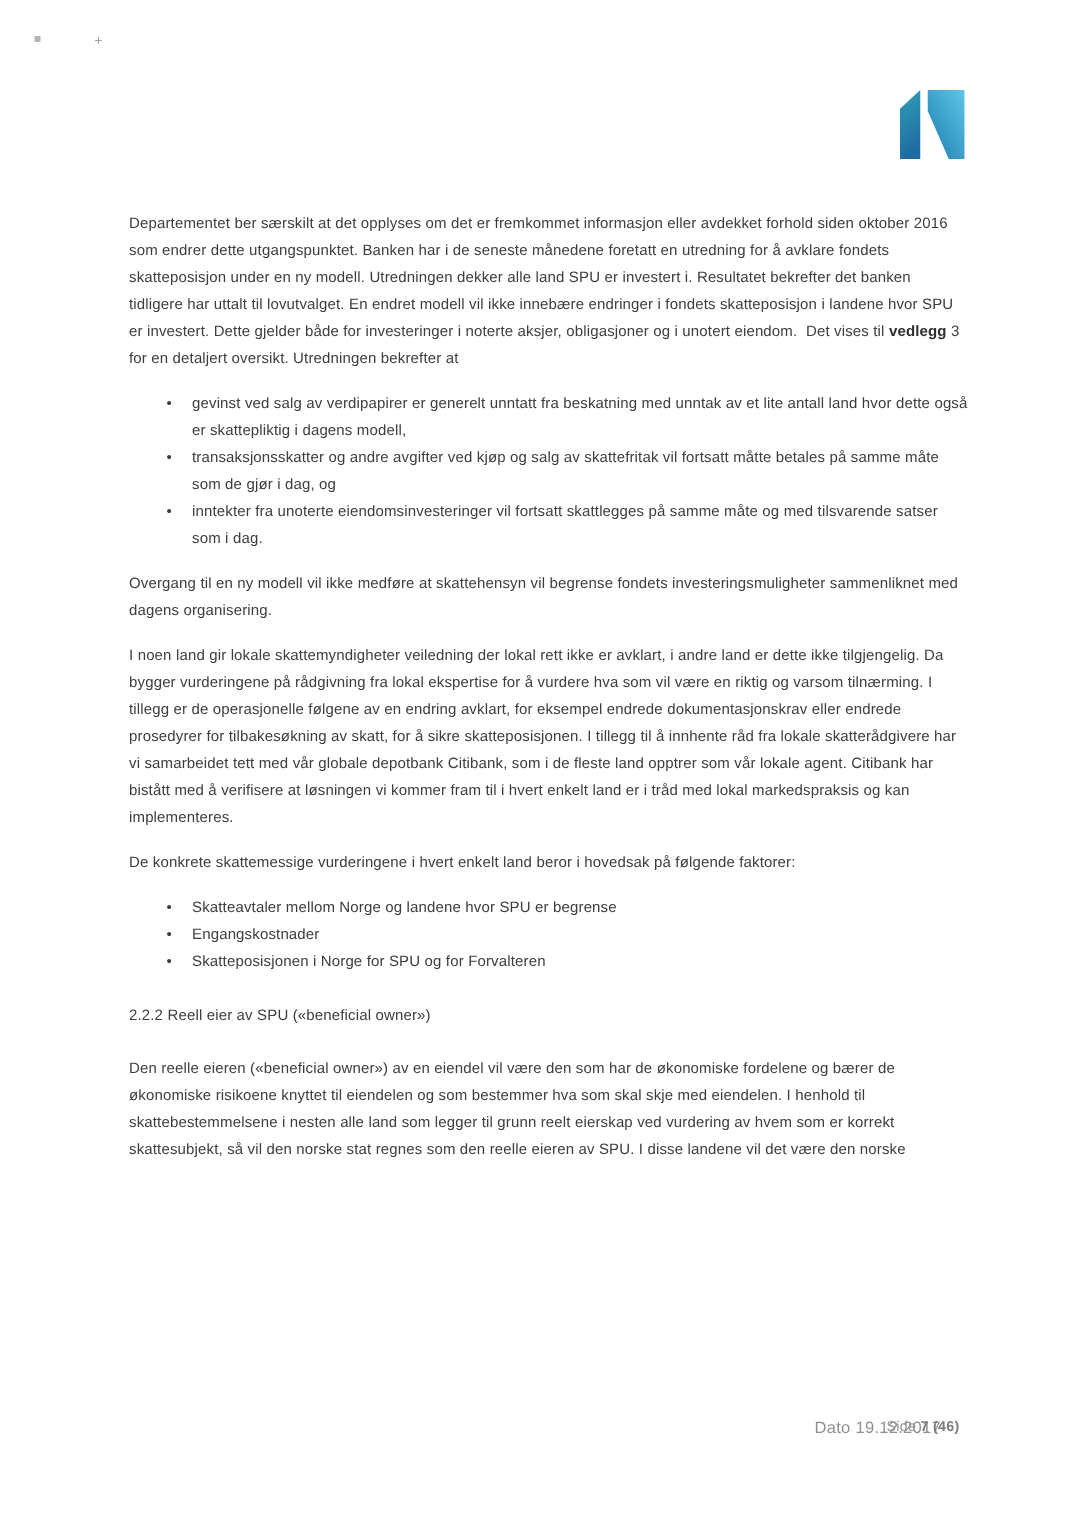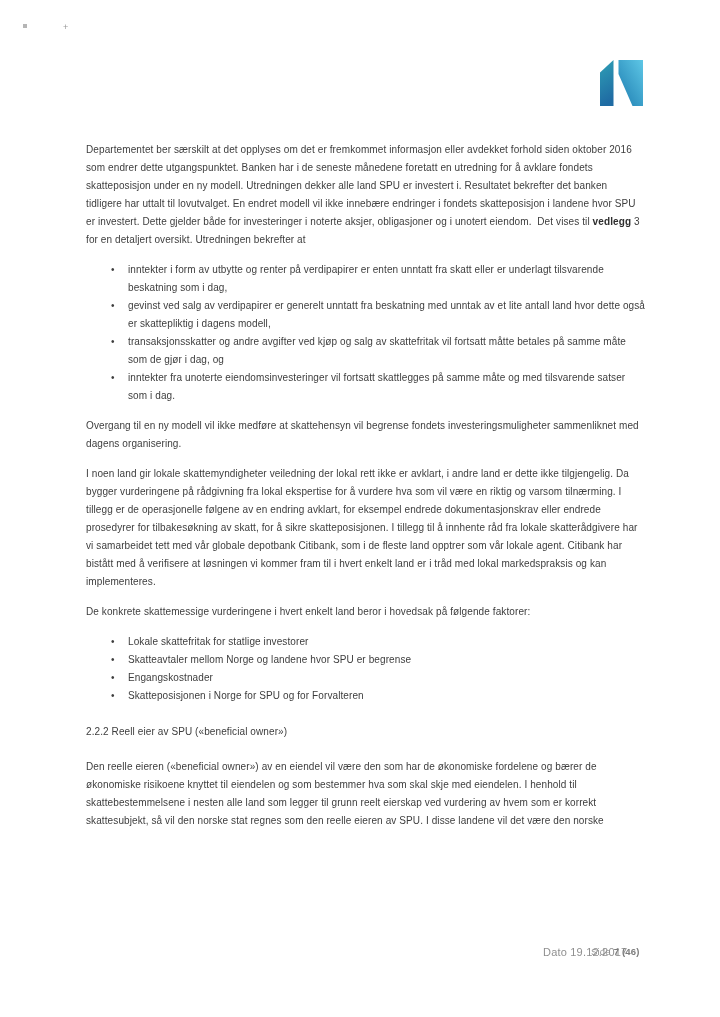--- a/index.html
+++ b/index.html
@@ -88,34 +88,32 @@
       <polygon points="13.5,2 13.5,48 0,48 0,14.5" fill="url(#gradL)"></polygon>
       <polygon points="18.5,2 43,2 43,48 32.5,48 18.5,16" fill="url(#gradR)"></polygon>
     </svg>
   </div>
 
   <div class="content">
 
     <p class="para"><span>Departementet ber særskilt at det opplyses om det er fremkommet informasjon eller avdekket forhold siden oktober 2016 som endrer dette utgangspunktet. Banken har i de seneste månedene foretatt en utredning for å avklare fondets skatteposisjon under en ny modell. Utredningen dekker alle land SPU er investert i. Resultatet bekrefter det banken tidligere har uttalt til lovutvalget. En endret modell vil ikke innebære endringer i fondets skatteposisjon i landene hvor SPU er investert. Dette gjelder både for investeringer i noterte aksjer, obligasjoner og i unotert eiendom.  Det vises til </span><b>vedlegg</b><span> 3 for en detaljert oversikt. Utredningen bekrefter at</span></p>
 
     <ul class="blist">
-      <li>inntekter i form av utbytte og renter på verdipapirer er enten unntatt fra skatt eller er underlagt tilsvarende beskatning som i dag,</li>
       <li>gevinst ved salg av verdipapirer er generelt unntatt fra beskatning med unntak av et lite antall land hvor dette også er skattepliktig i dagens modell,</li>
       <li>transaksjonsskatter og andre avgifter ved kjøp og salg av skattefritak vil fortsatt måtte betales på samme måte som de gjør i dag, og</li>
       <li>inntekter fra unoterte eiendomsinvesteringer vil fortsatt skattlegges på samme måte og med tilsvarende satser som i dag.</li>
     </ul>
 
     <p class="para">Overgang til en ny modell vil ikke medføre at skattehensyn vil begrense fondets investeringsmuligheter sammenliknet med dagens organisering.</p>
 
     <p class="para">I noen land gir lokale skattemyndigheter veiledning der lokal rett ikke er avklart, i andre land er dette ikke tilgjengelig. Da bygger vurderingene på rådgivning fra lokal ekspertise for å vurdere hva som vil være en riktig og varsom tilnærming. I tillegg er de operasjonelle følgene av en endring avklart, for eksempel endrede dokumentasjonskrav eller endrede prosedyrer for tilbakesøkning av skatt, for å sikre skatteposisjonen. I tillegg til å innhente råd fra lokale skatterådgivere har vi samarbeidet tett med vår globale depotbank Citibank, som i de fleste land opptrer som vår lokale agent. Citibank har bistått med å verifisere at løsningen vi kommer fram til i hvert enkelt land er i tråd med lokal markedspraksis og kan implementeres.</p>
 
     <p class="para">De konkrete skattemessige vurderingene i hvert enkelt land beror i hovedsak på følgende faktorer:</p>
 
     <ul class="blist">
-      <li>Lokale skattefritak for statlige investorer</li>
       <li>Skatteavtaler mellom Norge og landene hvor SPU er begrense</li>
       <li>Engangskostnader</li>
       <li>Skatteposisjonen i Norge for SPU og for Forvalteren</li>
     </ul>
 
     <div class="heading">2.2.2 Reell eier av SPU («beneficial owner»)</div>
 
     <p class="para">Den reelle eieren («beneficial owner») av en eiendel vil være den som har de økonomiske fordelene og bærer de økonomiske risikoene knyttet til eiendelen og som bestemmer hva som skal skje med eiendelen. I henhold til skattebestemmelsene i nesten alle land som legger til grunn reelt eierskap ved vurdering av hvem som er korrekt skattesubjekt, så vil den norske stat regnes som den reelle eieren av SPU. I disse landene vil det være den norske</p>
 
   </div>

